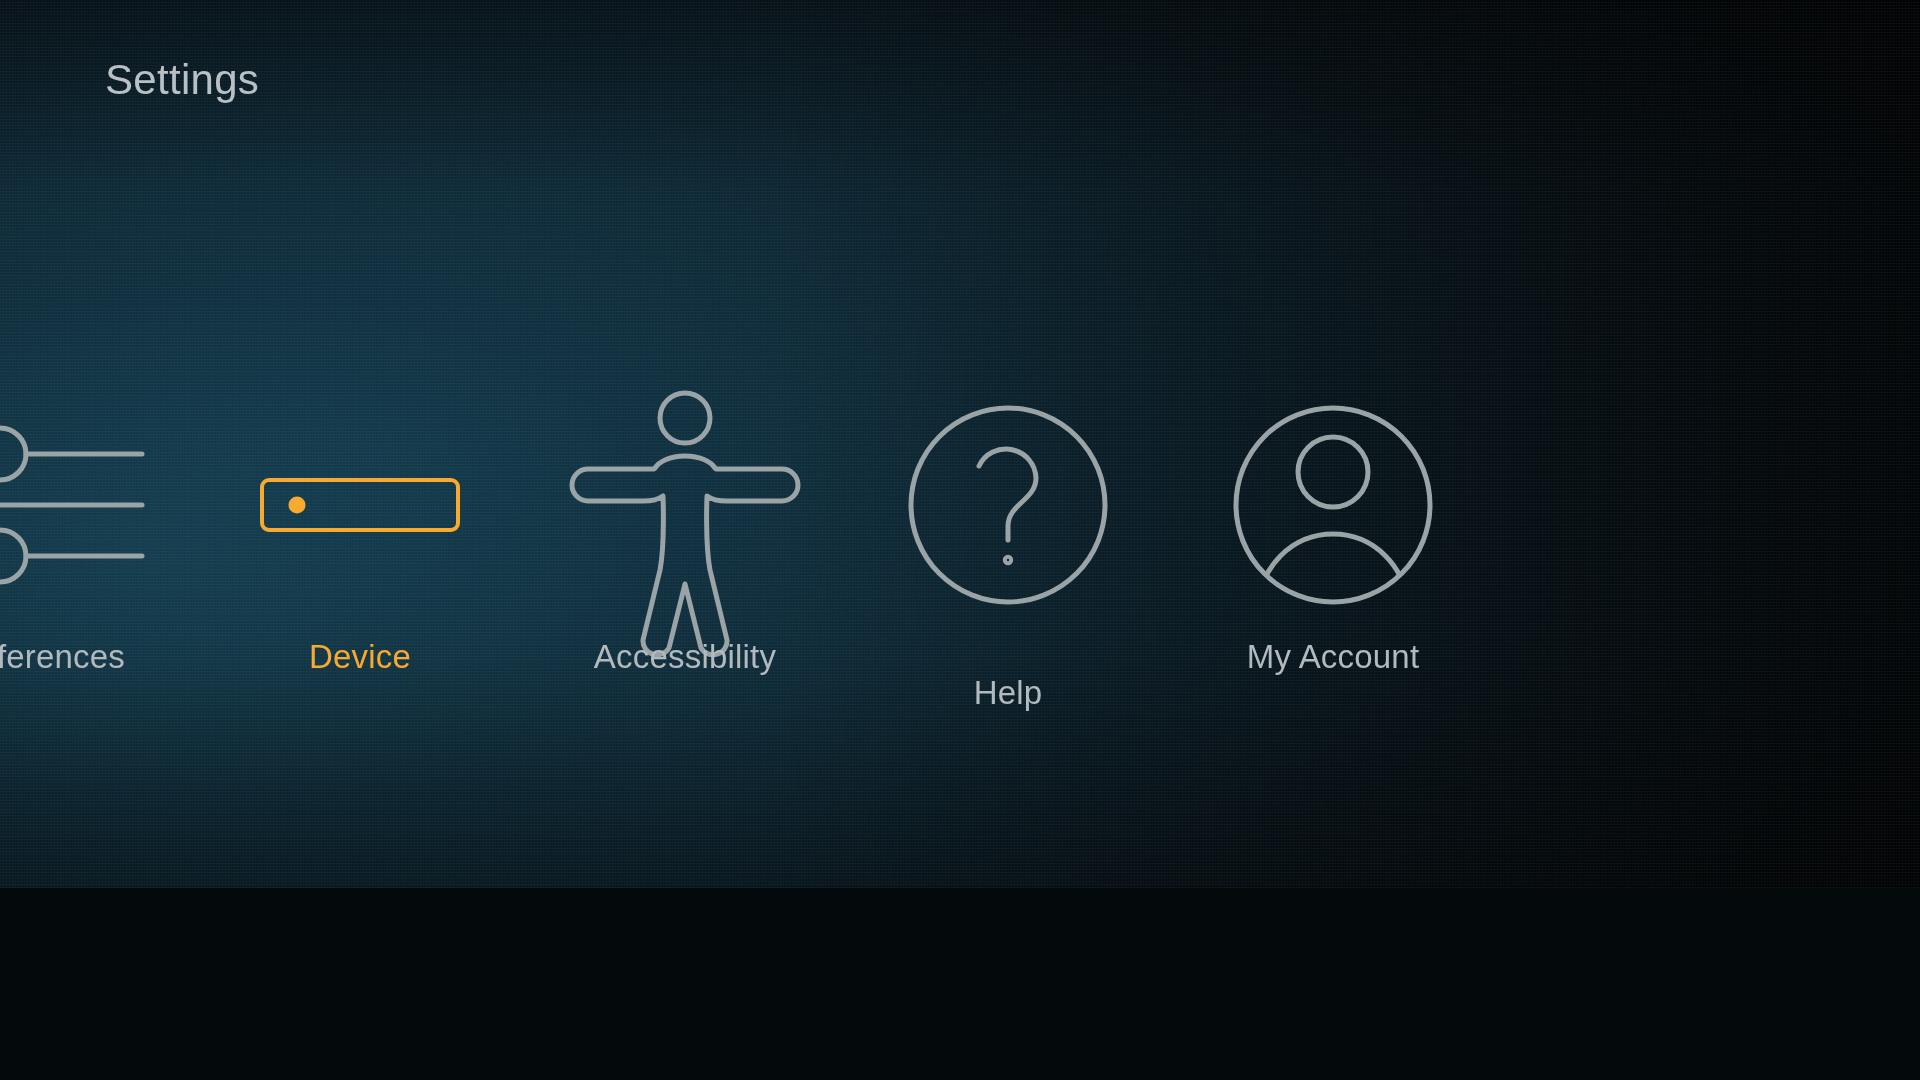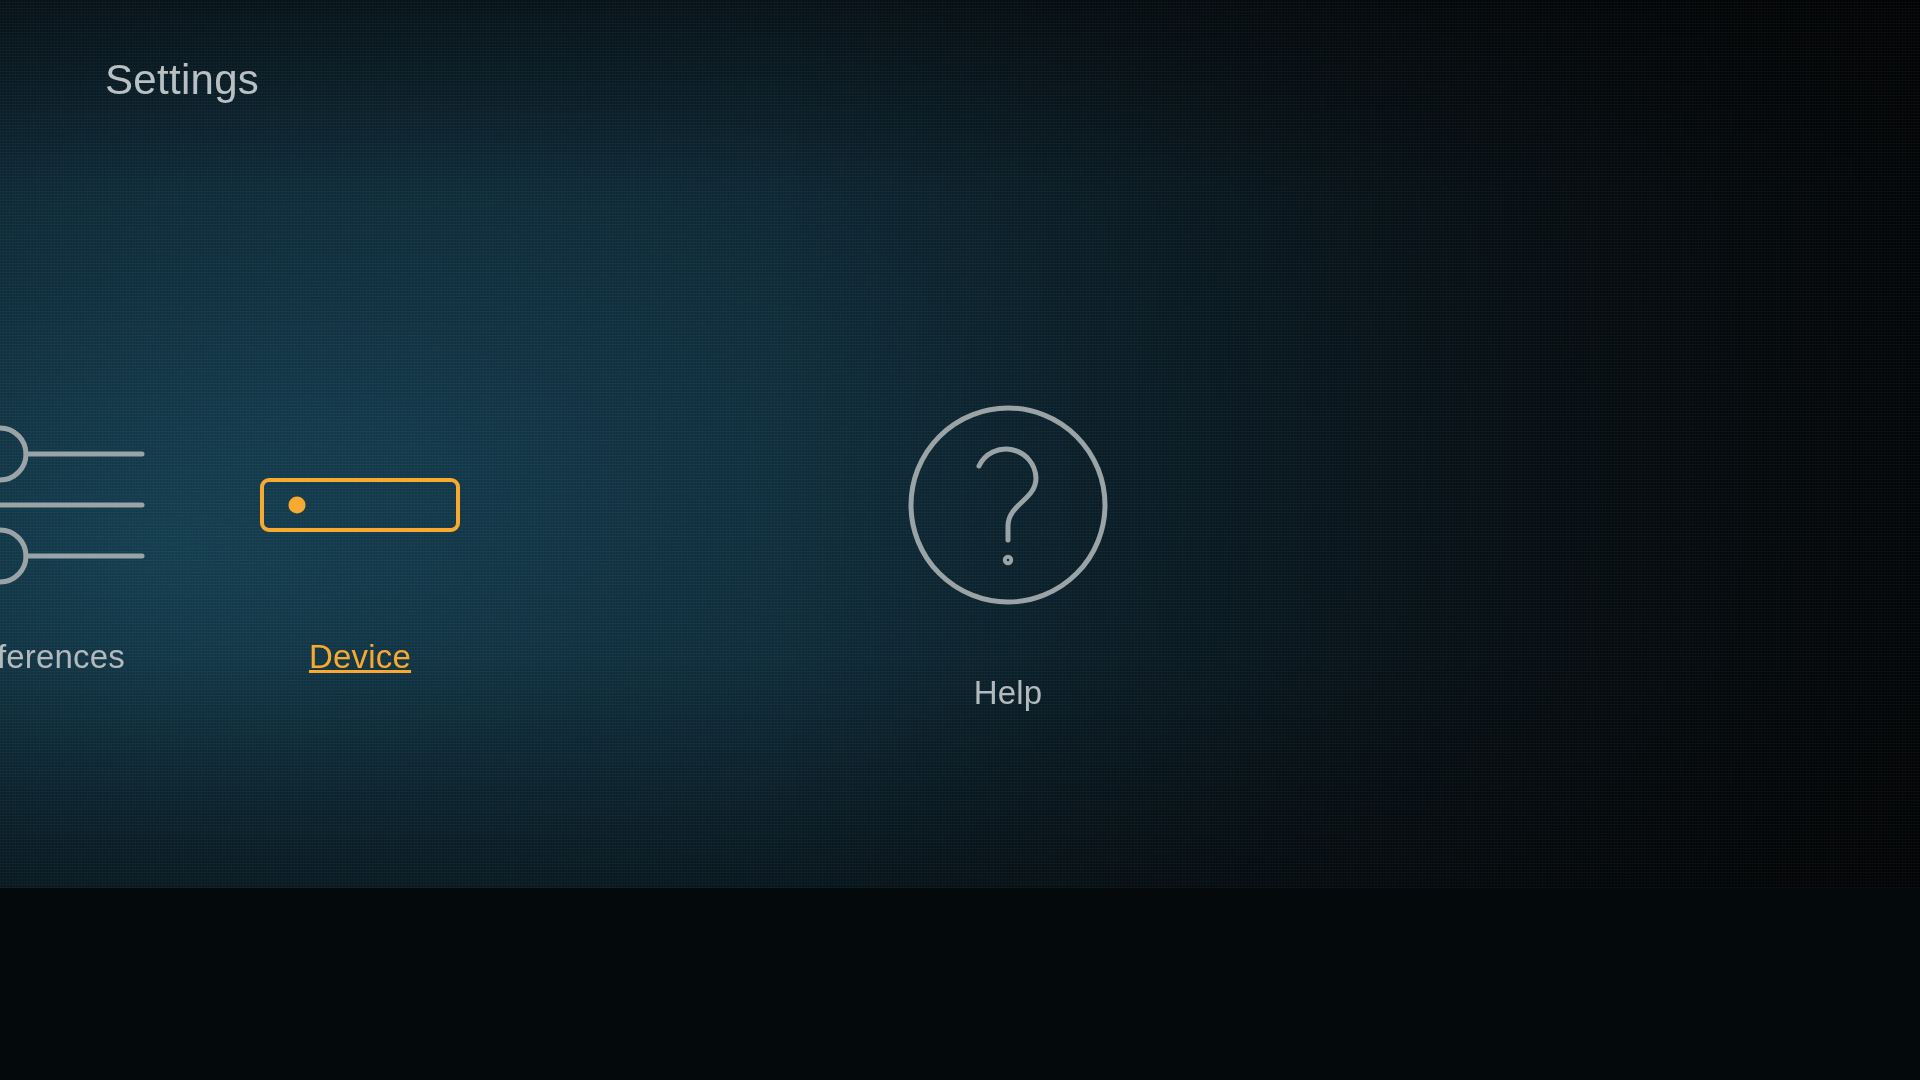--- a/index.html
+++ b/index.html
@@ -111,21 +111,21 @@
   .menu-label {
     margin-top:20px;
     font-size:33px;
     font-weight:400;
     letter-spacing:0.2px;
     color:#b2babd;
     white-space:nowrap;
     line-height:1;
   }
 
-  .menu-item.selected .menu-label { color:#f7a930;text-decoration:underline; }
+  .menu-item.selected .menu-label { color:#f7a930; }
 
   .stroke-gray {
     fill:none;
     stroke:#9aa3a6;
     stroke-linecap:round;
     stroke-linejoin:round;
   }
 
   .stroke-accent {
     fill:none;
@@ -173,32 +173,84 @@
     <div class="menu-item selected" style="left:360px;">
       <div class="icon-box">
         <svg width="250" height="230" viewBox="0 0 250 230" aria-hidden="true">
           <rect class="stroke-accent" x="27" y="90" width="196" height="50" rx="7" ry="7" stroke-width="4"></rect>
           <circle class="fill-accent" cx="62" cy="115" r="8.5"></circle>
         </svg>
       </div>
       <div class="menu-label">Device</div>
     </div>
 
+    <div class="menu-item" style="left:685px;">
+      <div class="icon-box">
+        <svg width="250" height="230" viewBox="0 0 250 230" aria-hidden="true">
+          <g class="stroke-gray" stroke-width="5">
+            <circle cx="125" cy="28" r="25"></circle>
+            <path d="M125 66
+                     c -16 0 -26 6 -30 12
+                     l -1 1
+                     h -66
+                     a 16 16 0 0 0 0 32
+                     h 55
+                     c 10 0 16 -2 20 -5
+                     l 0 0
+                     c 0 0 2 48 -3 74
+                     l -17 70
+                     a 14 14 0 0 0 26 8
+                     l 16 -64
+                     l 16 64
+                     a 14 14 0 0 0 26 -8
+                     l -17 -70
+                     c -5 -26 -3 -74 -3 -74
+                     l 0 0
+                     c 4 3 10 5 20 5
+                     h 55
+                     a 16 16 0 0 0 0 -32
+                     h -66
+                     l -1 -1
+                     c -4 -6 -14 -12 -30 -12 z"></path>
+          </g>
+        </svg>
+      </div>
+      <div class="menu-label">Accessibility</div>
+    </div>
 
     <div class="menu-item" style="left:1008px;gap:36px;">
       <div class="icon-box">
         <svg width="250" height="230" viewBox="0 0 250 230" aria-hidden="true">
           <g class="stroke-gray" stroke-width="5">
             <circle cx="125" cy="115" r="97"></circle>
             <path d="M96 76
                      a 30 30 0 0 1 57 12
                      c 0 22 -28 26 -28 48
                      v 14"></path>
           </g>
           <circle class="stroke-gray" cx="125" cy="170" r="3.2" stroke-width="4" fill="#9aa3a6"></circle>
         </svg>
       </div>
       <div class="menu-label">Help</div>
     </div>
 
+    <div class="menu-item" style="left:1333px;">
+      <div class="icon-box">
+        <svg width="250" height="230" viewBox="0 0 250 230" aria-hidden="true">
+          <defs>
+            <clipPath id="acct-clip">
+              <circle cx="125" cy="115" r="95"></circle>
+            </clipPath>
+          </defs>
+          <g class="stroke-gray" stroke-width="5">
+            <circle cx="125" cy="115" r="97"></circle>
+            <circle cx="125" cy="82" r="35"></circle>
+            <g clip-path="url(#acct-clip)">
+              <path d="M51 218 a 74 74 0 0 1 148 0"></path>
+            </g>
+          </g>
+        </svg>
+      </div>
+      <div class="menu-label">My Account</div>
+    </div>
 
   </div>
 </div>
 
 </body></html>

